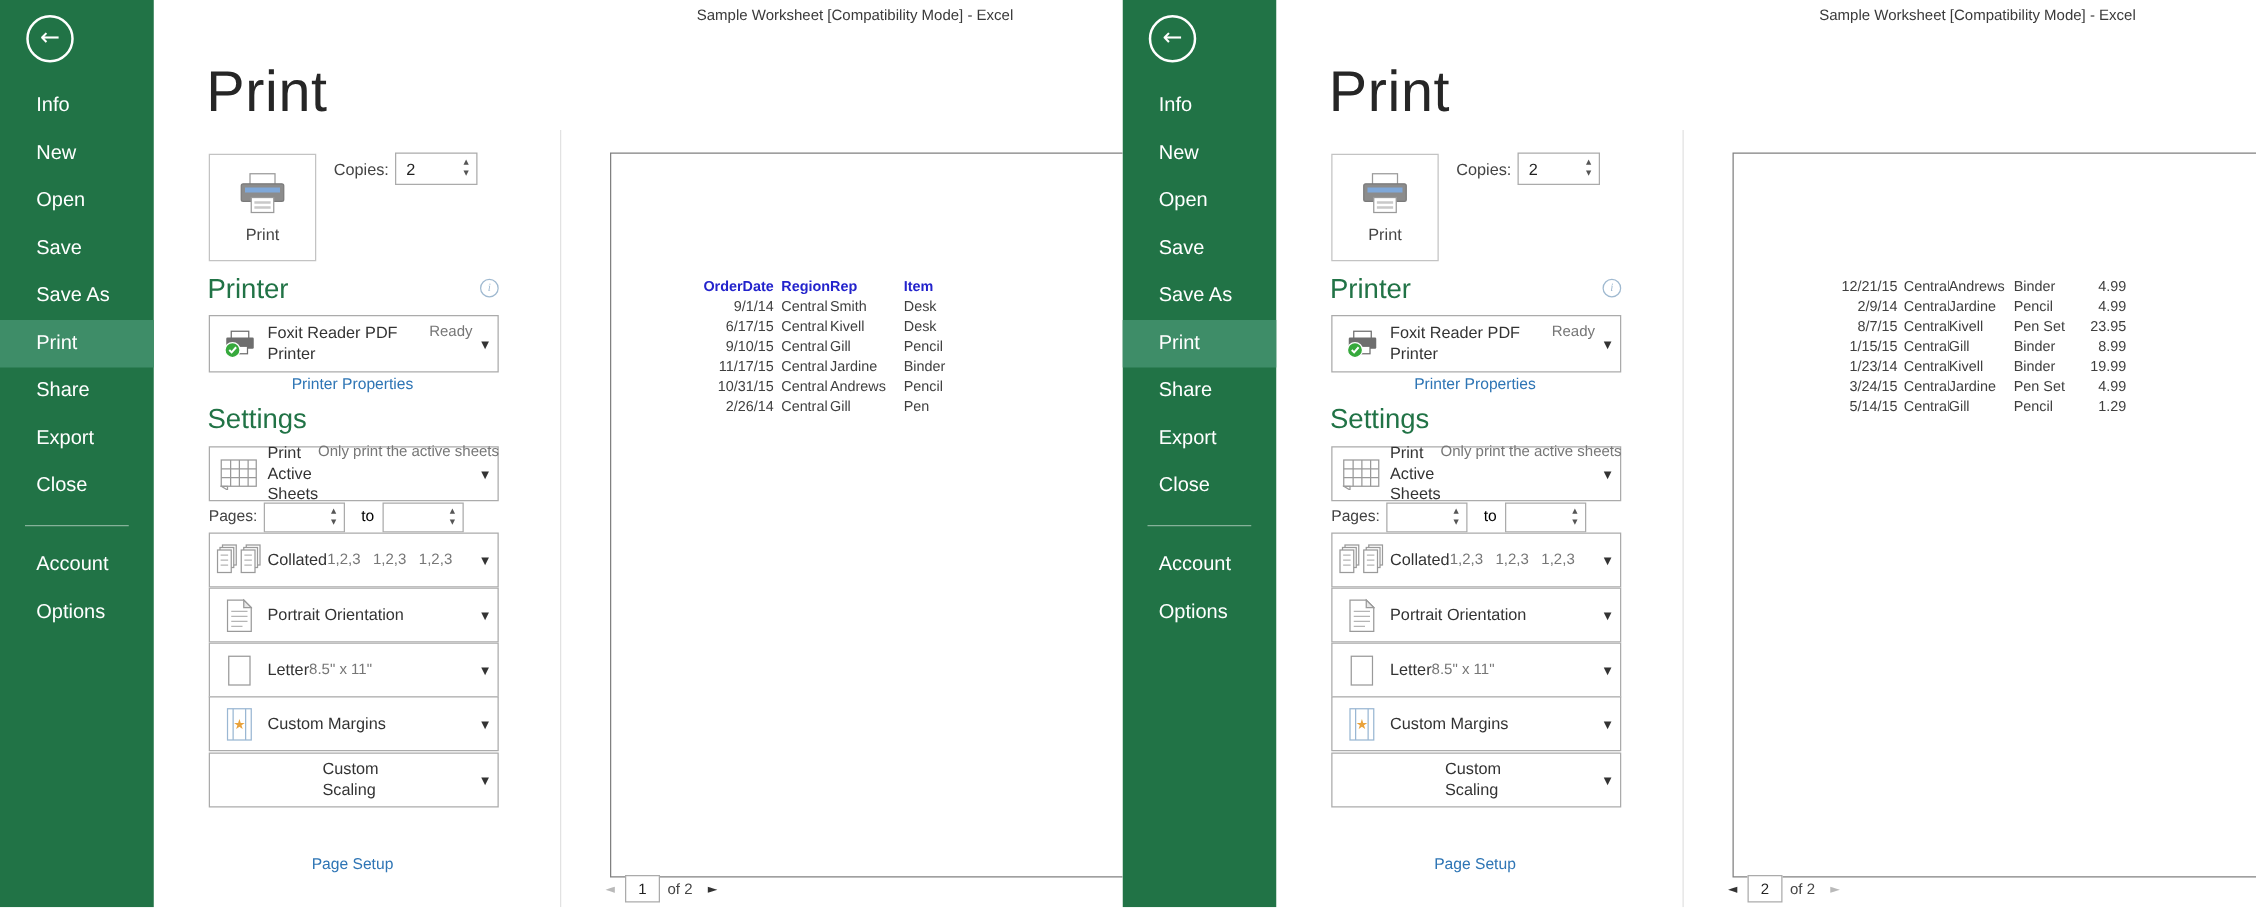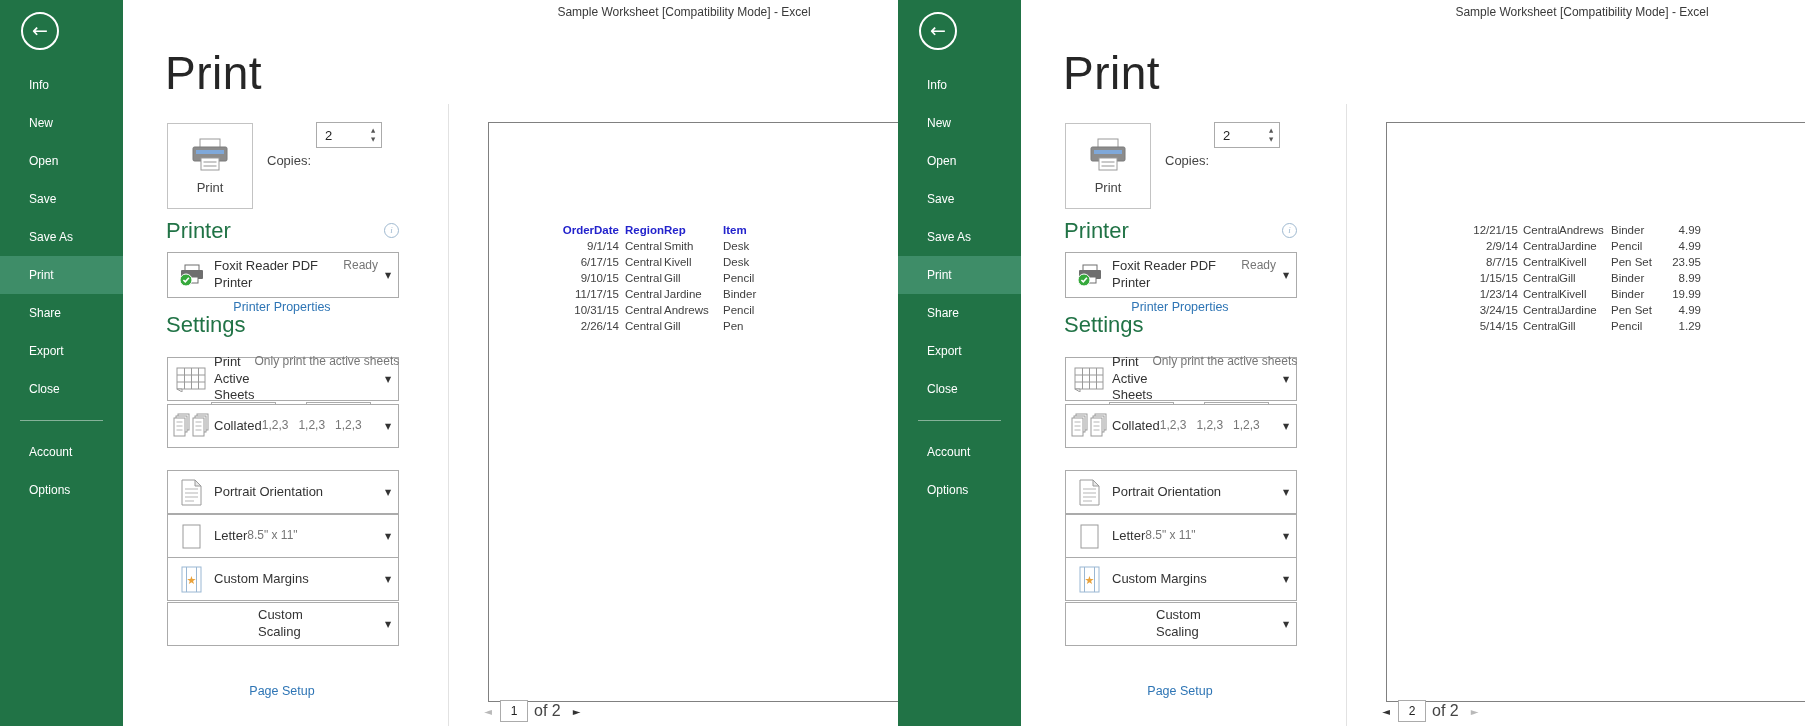--- a/index.html
+++ b/index.html
@@ -9,63 +9,63 @@
   .pane.p0{left:0;width:898px;}
   .pane.p1{left:898px;width:907px;}
 
   
   .sidebar{position:absolute;left:0;top:0;width:123px;height:100%;
            background:var(--green,#217346);}
   .back-btn{position:absolute;left:21px;top:12px;width:34px;height:34px;border:2px solid #fff;
             border-radius:50%;color:#fff;text-align:center;line-height:33px;font-size:19px;
             font-family:"DejaVu Sans",sans-serif;cursor:pointer;}
   .menu{position:absolute;top:66px;left:0;right:0;}
-  .side-item{height:38px;line-height:38px;padding-left:29px;color:#fff;font-size:12px;cursor:pointer;}
+  .side-item{height:38px;line-height:38px;padding-left:29px;color:#fff;font-size:16px;cursor:pointer;}
   .side-item.selected{background:var(--green_selected,#3E8D68);}
   .side-divider{height:1px;background:rgba(255,255,255,0.45);margin:12px 20px;}
 
   
   .window-title{position:absolute;top:5px;left:684px;transform:translateX(-50%);
                 font-size:12px;color:#3a3a3a;white-space:nowrap;}
   .big-title{position:absolute;left:165px;top:46px;font-size:46px;font-weight:300;
              color:var(--title_text,#262626);letter-spacing:0.5px;}
 
   
   .print-btn{position:absolute;left:167px;top:123px;width:84px;height:84px;border:1px solid #c3c3c3;
              background:#fff;display:flex;flex-direction:column;align-items:center;
              justify-content:center;cursor:pointer;}
   .print-btn-label{font-size:13px;color:#444;margin-top:8px;}
-  .copies-label{position:absolute;left:267px;top:128px;font-size:13px;color:#444;margin-top:25px;}
+  .copies-label{position:absolute;left:267px;top:128px;font-size:13px;color:#444;}
   .spinbox{border:1px solid var(--border_gray,#ABABAB);background:#fff;display:flex;align-items:stretch;}
   .copies-box{position:absolute;left:316px;top:122px;width:64px;height:24px;}
   .spin-val{flex:1;font-size:13px;color:#222;display:flex;align-items:center;padding-left:8px;}
   .spinner{width:16px;display:flex;flex-direction:column;align-items:center;justify-content:center;
            gap:4px;cursor:pointer;}
   .glyph{font-family:"DejaVu Sans",sans-serif;}
   .spinner .glyph{font-size:5.5px;color:#555;line-height:1;}
 
   
   .sec-heading{position:absolute;left:166px;font-size:22px;font-weight:300;
                color:var(--heading_green,#217346);}
   .printer-heading{top:218px;}
-  .settings-heading{top:312px;}
+  .settings-heading{top:322px;}
   .info-icon{position:absolute;left:384px;top:223px;width:13px;height:13px;border:1px solid #9FB9D0;
              border-radius:50%;color:#9FB9D0;font-size:9px;line-height:13px;text-align:center;
              font-style:italic;font-family:"Liberation Serif",serif;}
   .link{position:absolute;left:167px;width:230px;text-align:center;font-size:12.5px;
         color:var(--link_blue,#2E75B5);cursor:pointer;}
   .printer-props{top:300px;}
   .page-setup{top:644px;margin-top:40px;}
 
   
   .dd{position:absolute;left:167px;width:230px;border:1px solid var(--border_gray,#ABABAB);
       background:#fff;display:flex;align-items:center;cursor:pointer;}
   .printer-dd{top:252px;height:44px;}
   .dd1{top:357px;height:42px;}
-  .dd2{top:404px;height:42px;}
+  .dd2{top:426px;height:42px;}
   .dd3{top:470px;height:42px;}
   .dd4{top:514px;height:42px;}
   .dd5{top:557px;height:42px;}
   .dd6{top:602px;height:42px;gap:44px;}
   .dd-icon{width:46px;display:flex;align-items:center;justify-content:center;flex:none;}
   .dd-text{flex:1;display:flex;flex-direction:row;line-height:1.3;min-width:0;}
   .dd-label{font-size:13px;color:#333;}
   .dd-sub{font-size:12px;color:#767676;white-space:pre;}
   .dd-arrow{width:20px;text-align:center;font-size:8px;color:#333;flex:none;}
 
@@ -93,21 +93,21 @@
   .t5 .c2{width:52px;}
   .t5 .c3{width:50px;}
   .t5 .c4{width:40px;text-align:right;}
 
   
   .nav{position:absolute;bottom:4px;left:480px;height:22px;display:flex;align-items:center;}
   .nav-arrow{width:16px;text-align:center;font-size:10px;color:#333;cursor:pointer;}
   .nav-arrow.disabled{color:#b9b9b9;cursor:default;}
   .nav-box{width:26px;height:20px;border:1px solid var(--border_gray,#ABABAB);background:#fff;
            text-align:center;line-height:20px;margin:0 4px;font-size:12px;color:#222;}
-  .nav-of{margin:0 8px 0 2px;font-size:16px;color:#444;}
+  .nav-of{margin:0 8px 0 2px;font-size:12px;color:#444;}
 
   svg{display:block;}
 </style>
 </head>
 <body>
 
 <div id="app">
     <div class="pane p0">
 
     <div class="window-title">Sample Worksheet  [Compatibility Mode] - Excel</div>

